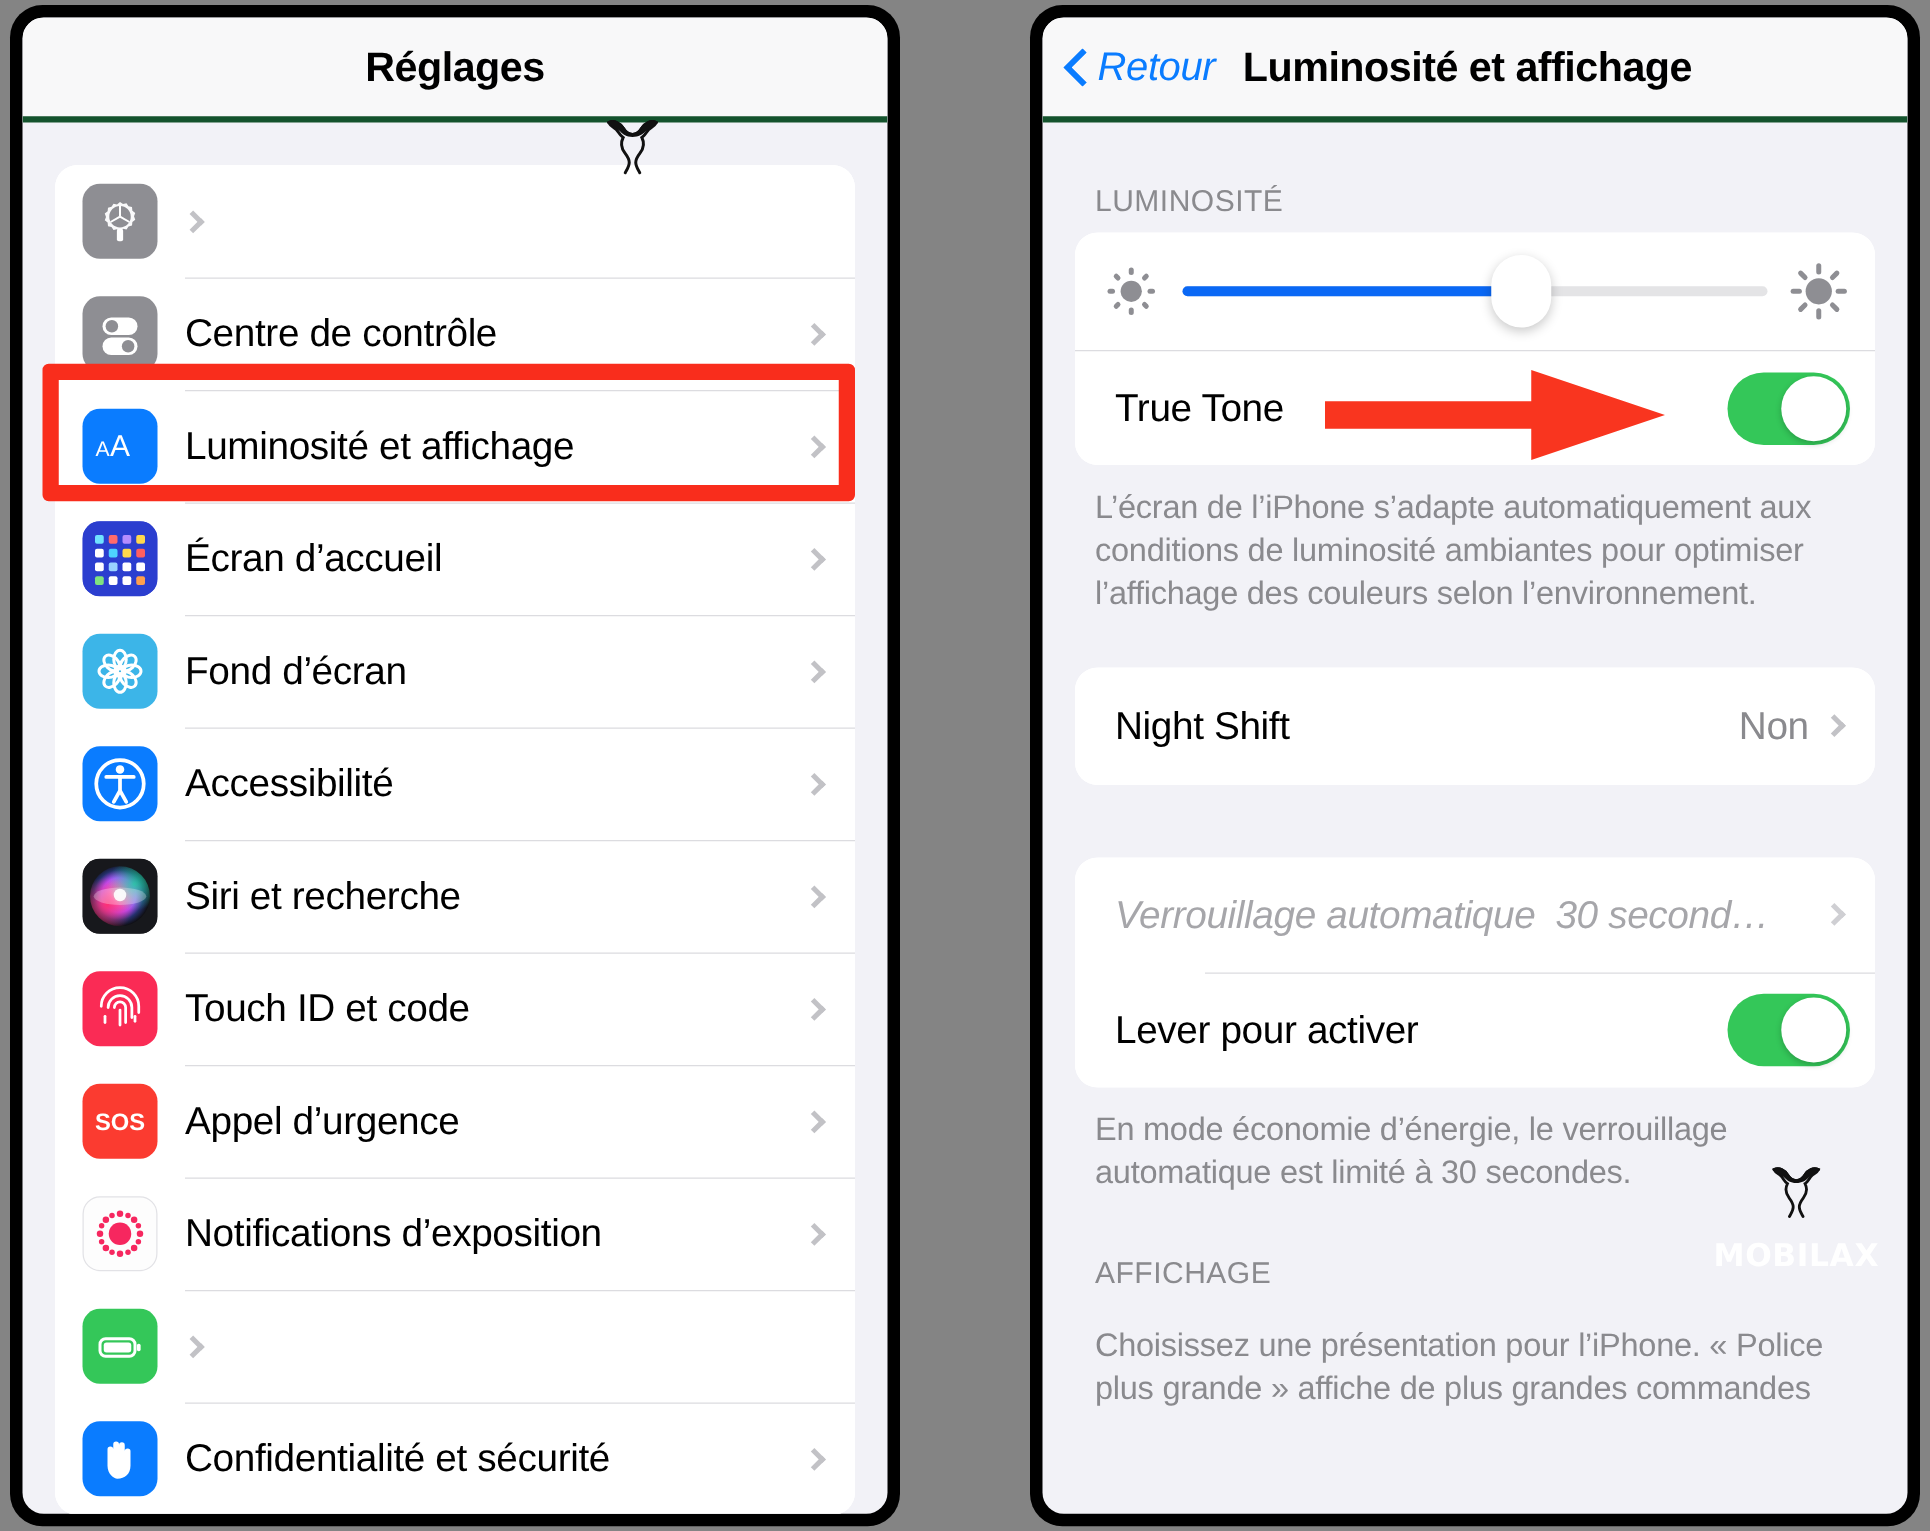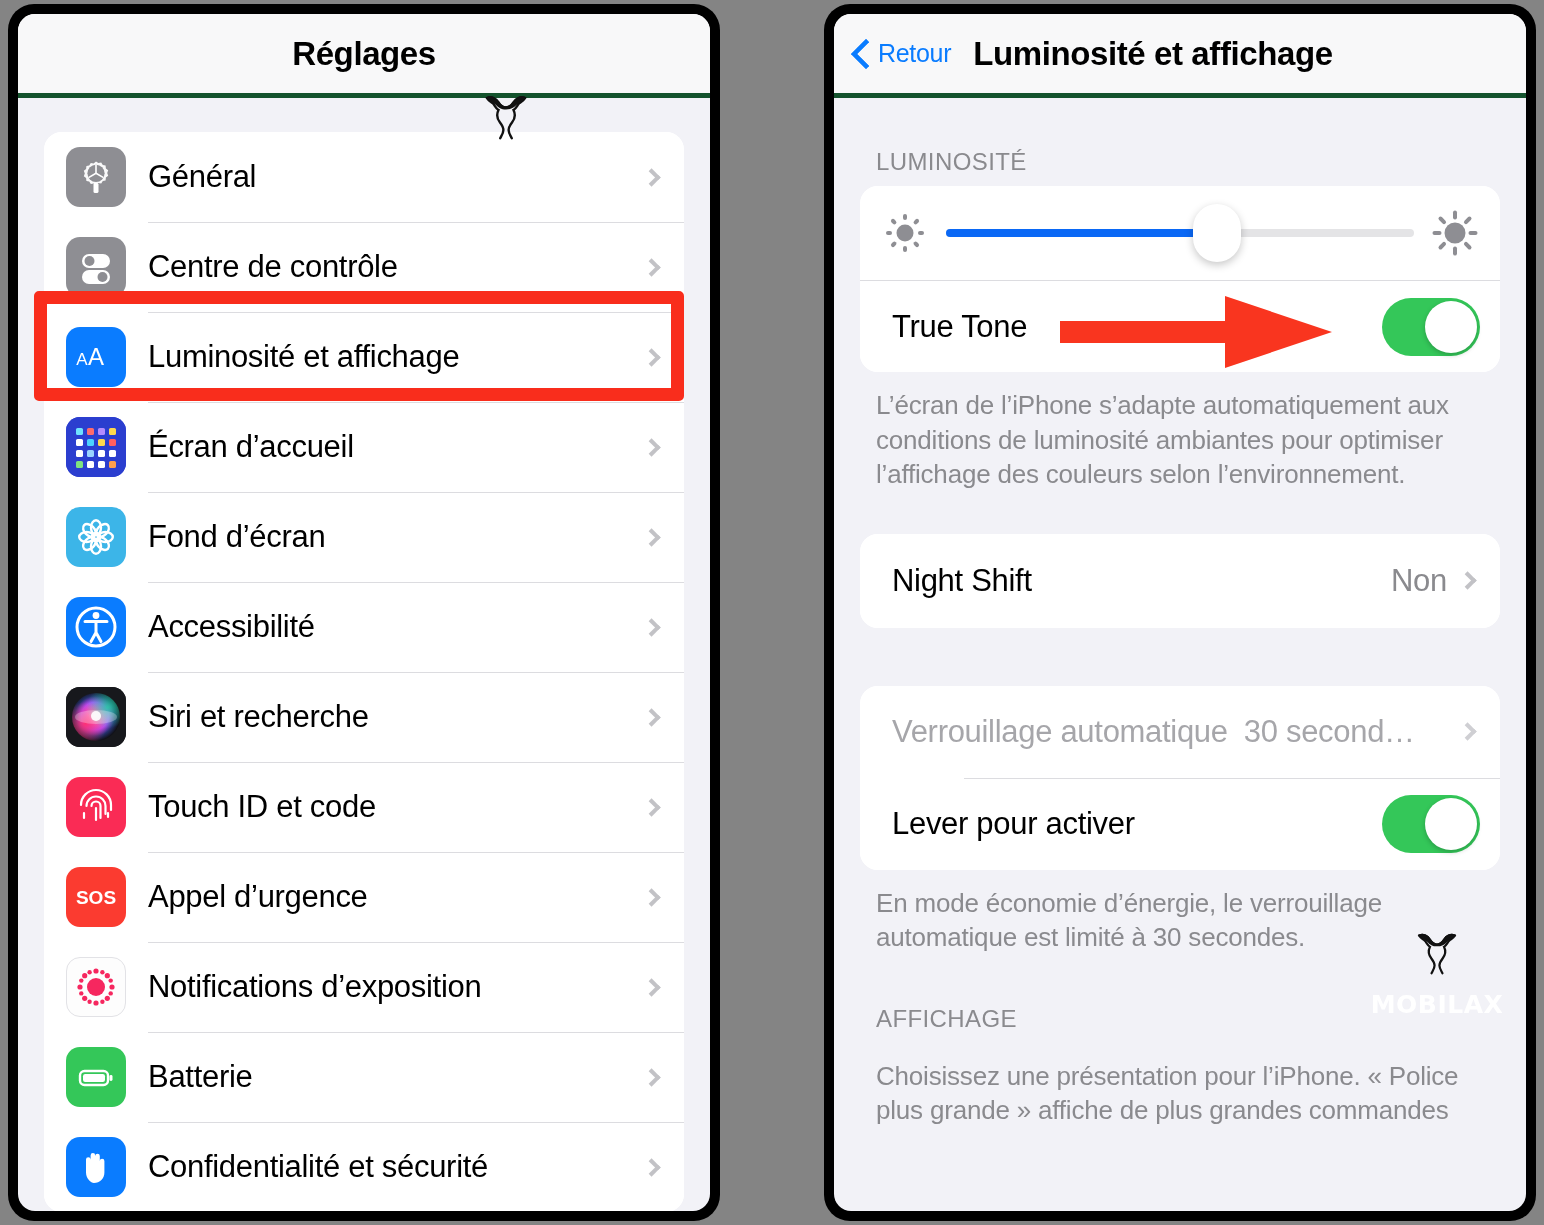--- a/index.html
+++ b/index.html
@@ -52,21 +52,21 @@
   }
   .chev-back::before {
     content: ""; position: absolute;
     left: 3px; top: 4px;
     width: 17px; height: 17px;
     border-left: 5px solid #0a7cff;
     border-bottom: 5px solid #0a7cff;
     transform: rotate(45deg);
     border-radius: 1px;
   }
-  .back-label { font-size: 25px; color: #0a7cff; letter-spacing: -0.3px; }
+  .back-label { font-size: 32px; color: #0a7cff; letter-spacing: -0.3px; font-style: italic; }
   .nav-title-right { margin-left: 22px; }
 
   
   .body-scroll { position: absolute; inset: 84px 0 0 0; overflow: hidden; }
   .group {
     background: #fff;
     border-radius: 18px;
     margin: 0 26px;
     overflow: hidden;
   }
@@ -185,21 +185,21 @@
     position: absolute; z-index: 45;
     display: flex; flex-direction: column; align-items: center;
   }
   .mobilax .word {
     font-family: "DejaVu Sans", sans-serif;
     font-weight: bold;
     color: #ffffff;
     letter-spacing: 0.5px;
   }
 
-  .dim .label, .dim .value { color: #a6a6aa !important; }
+  .dim .label, .dim .value { color: #a6a6aa !important; font-style: italic; }
   .dim .chev { border-color: #cfcfd3; }
 </style>
 </head>
 <body>
 
 <div class="stage">
 
   <div class="phone phone-left">
     <div class="screen">
 
@@ -221,21 +221,20 @@
                 <g stroke="#fff" stroke-width="1.6">
                   <line x1="22" y1="18.3" x2="22" y2="9.7"></line>
                   <line x1="22" y1="18.3" x2="29.5" y2="22.6"></line>
                   <line x1="22" y1="18.3" x2="14.5" y2="22.6"></line>
                 </g>
                 <g fill="#fff">
                   <rect x="19.5" y="28" width="5" height="10" rx="1.6"></rect>
                 </g>
               </svg>
             </div>
-            <div class="label">Général</div>
             <div class="chev"></div>
           </div>
 
           <div class="row">
             <div class="app-icon" style="background:#8e8e93">
               <svg width="46" height="46" viewBox="0 0 46 46">
                 <rect x="9" y="10" width="28" height="14" rx="7" fill="#fff"></rect>
                 <circle cx="16.5" cy="17" r="5" fill="#8e8e93"></circle>
                 <rect x="9" y="26" width="28" height="14" rx="7" fill="#fff"></rect>
                 <circle cx="29.5" cy="33" r="5" fill="#8e8e93"></circle>
@@ -404,21 +403,20 @@
           </div>
 
           <div class="row">
             <div class="app-icon" style="background:#34c759">
               <svg width="48" height="48" viewBox="0 0 48 48">
                 <rect x="8" y="18" width="28" height="14" rx="4.5" fill="none" stroke="#fff" stroke-width="2.4"></rect>
                 <rect x="11" y="21" width="22" height="8" rx="2.2" fill="#fff"></rect>
                 <rect x="37.5" y="22" width="3" height="6" rx="1.4" fill="#fff"></rect>
               </svg>
             </div>
-            <div class="label">Batterie</div>
             <div class="chev"></div>
           </div>
 
           <div class="row">
             <div class="app-icon" style="background:#0a7cff">
               <svg width="46" height="46" viewBox="0 0 46 46">
                 <path d="M13 25V15.5a2.3 2.3 0 014.6 0V24V11.4a2.3 2.3 0 014.6 0V24V12.1a2.3 2.3 0 014.6 0V24.5V17a2.3 2.3 0 014.6 0v11.6c0 6.4-4.5 10.4-10.5 10.4C18 39 13 35 13 28.6z" fill="#fff"></path>
               </svg>
             </div>
             <div class="label">Confidentialité et sécurité</div>

